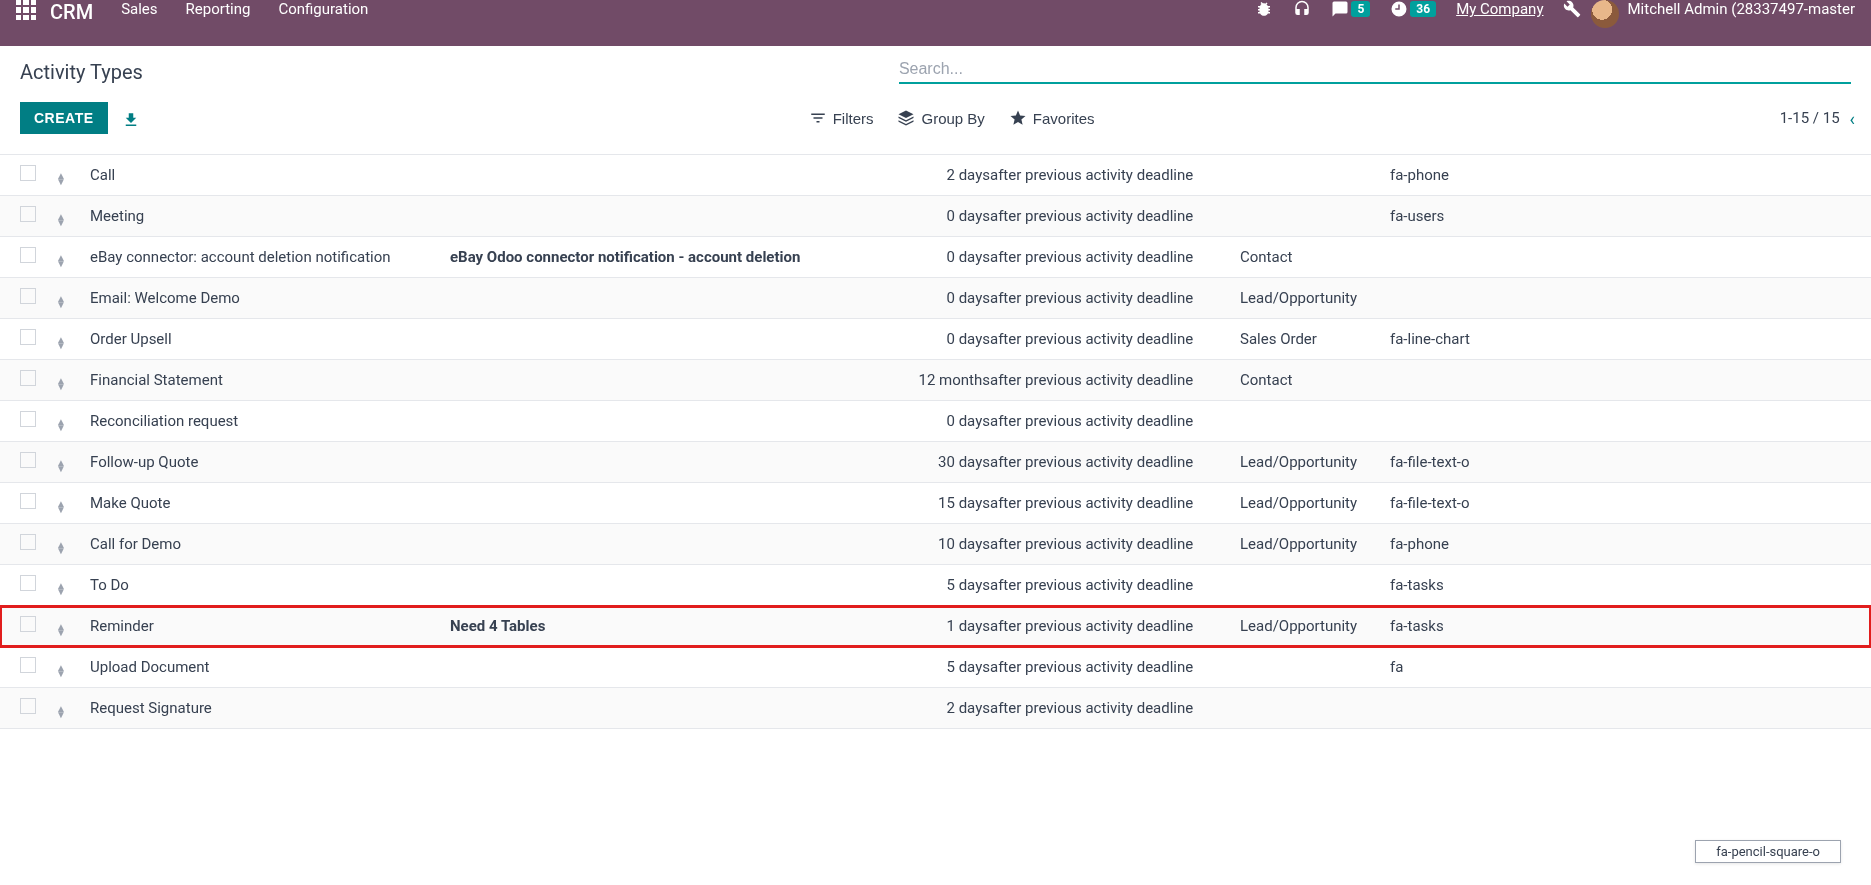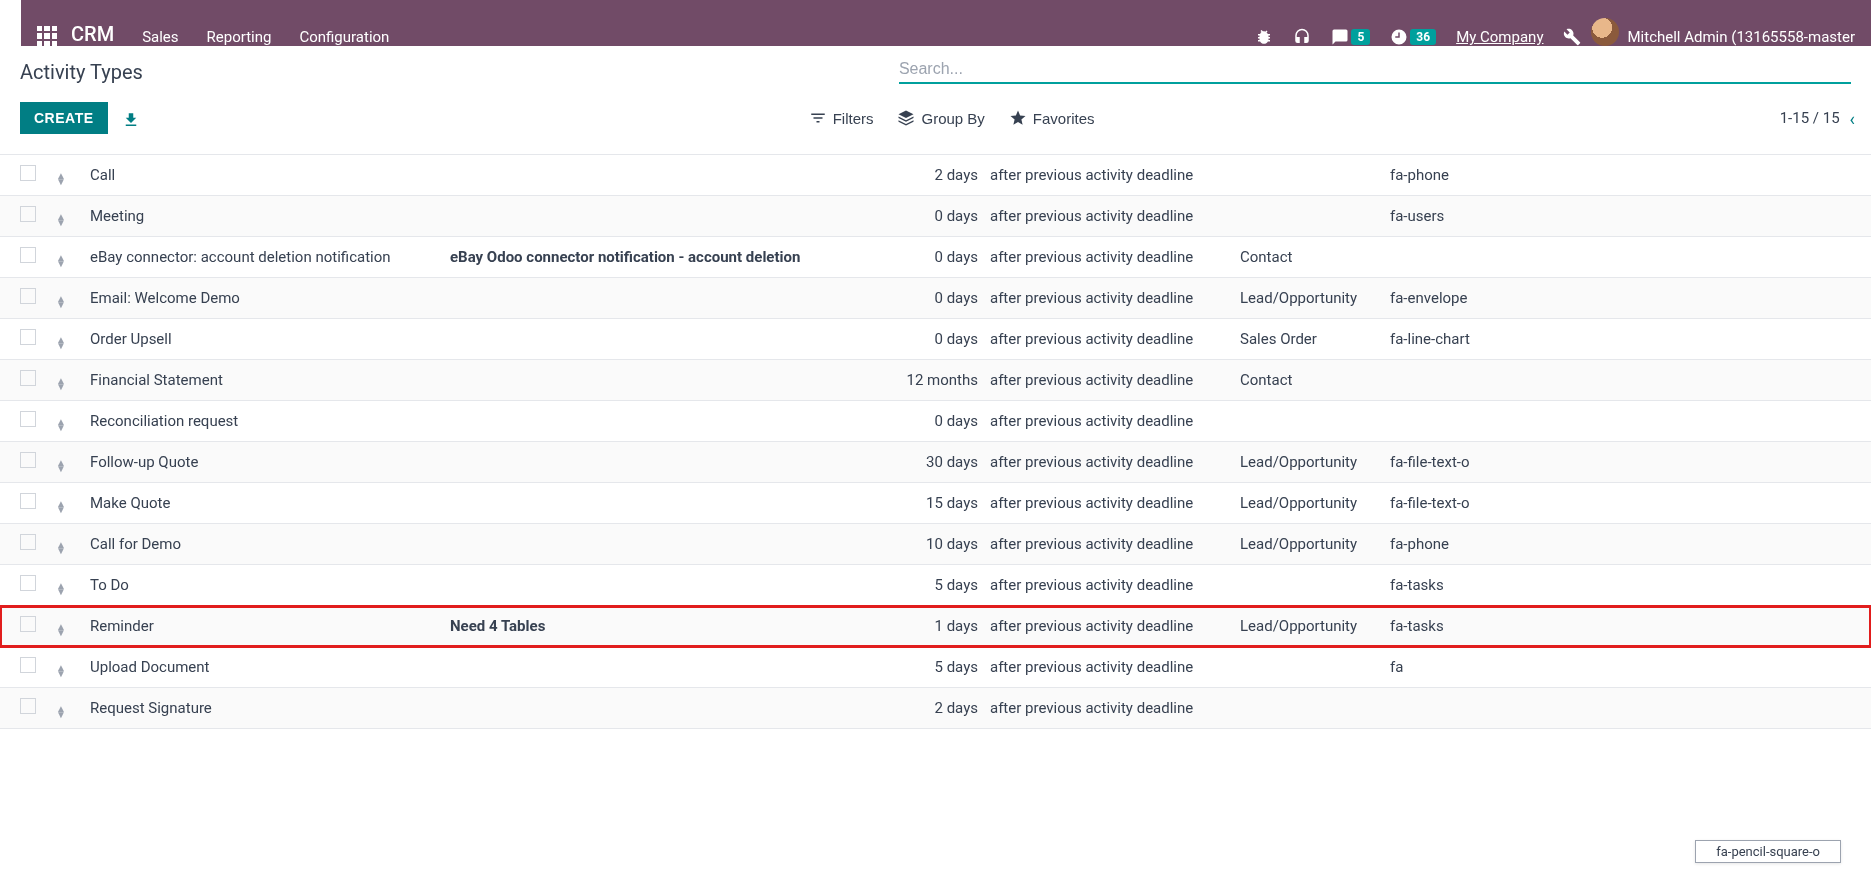--- a/index.html
+++ b/index.html
@@ -1,18 +1,18 @@
 <!DOCTYPE html>
 <html><head>
 <meta charset="utf-8">
 <style>
 * { box-sizing: border-box; margin: 0; padding: 0; }
 body { font-family: -apple-system, BlinkMacSystemFont, "Segoe UI", Roboto, sans-serif; font-size: 15px; color: #374151; overflow-x: hidden; }
 
-.topbar { background: #714B67; height: 46px; display: flex; align-items: flex-end; color: white; padding: 0 16px; margin-left: 21px; }
+.topbar { background: #714B67; height: 46px; display: flex; align-items: flex-start; color: white; padding: 0 16px; }
 .apps-icon { width: 20px; height: 20px; display: grid; grid-template-columns: repeat(3,1fr); grid-template-rows: repeat(3,1fr); gap: 2px; margin-right: 14px; cursor: pointer; }
 .apps-icon span { background: white; }
 .brand { font-size: 20px; font-weight: 500; margin-right: 28px; }
 .nav-item { color: #ffffff; margin-right: 28px; cursor: pointer; font-size: 15px; }
 .spacer { flex: 1; }
 .sys-icon { margin: 0 10px; cursor: pointer; display: inline-flex; align-items: center; position: relative; }
 .badge { background: #00A09D; color: white; font-size: 12px; font-weight: bold; padding: 1px 6px; border-radius: 3px; margin-left: 2px; }
 .avatar { width: 28px; height: 28px; border-radius: 50%; background: radial-gradient(circle at 40% 35%, #e8b78a 0 40%, #8b5a3c 40% 100%); margin-right: 8px; }
 .username { font-size: 15px; white-space: nowrap; }
 
@@ -35,21 +35,21 @@
 .table-wrap { border-top: 1px solid #E5E7EB; margin-top: 6px; }
 .row { display: flex; align-items: center; border-bottom: 1px solid #E5E7EB; padding: 10px 20px; font-size: 15px; color: #374151; background: white; }
 .row:nth-child(even) { background: #FAFAFA; }
 .row.highlight { outline: 3px solid #E11D1D; outline-offset: -2px; background: #FAFAFA; }
 .cell-check { width: 36px; }
 .checkbox { width: 16px; height: 16px; border: 1px solid #D1D5DB; display:inline-block; cursor:pointer; }
 .cell-sort { width: 34px; color: #9CA3AF; cursor: grab; }
 .sort-handle { display:inline-flex; flex-direction:column; line-height: 6px; font-size: 10px; }
 .cell-name { flex: 0 0 360px; }
 .cell-summary { flex: 0 0 430px; font-weight: bold; }
-.cell-days { flex: 0 0 110px; text-align: right; padding-right: 12px; }
+.cell-days { flex: 0 0 110px; text-align: right; }
 .cell-trigger { flex: 0 0 250px; }
 .cell-model { flex: 0 0 150px; }
 .cell-icon { flex: 1; }
 
 .tooltip { position: absolute; right: 30px; bottom: 22px; background: white; border: 1px solid #9CA3AF; padding: 3px 20px; font-size: 13px; color: #374151; box-shadow: 0 1px 3px rgba(0,0,0,0.1); }
 
 svg.ico { width: 18px; height: 18px; fill: currentColor; vertical-align: middle; }
 </style>
 </head>
 <body>
@@ -93,21 +93,21 @@
       </svg>
     <span class="badge">36</span>
   </span>
   <span class="sys-icon" style="font-size:15px;text-decoration:underline;">My Company</span>
   <span class="sys-icon">
       <svg class="ico" viewBox="0 0 24 24">
         <path d="M22.7 19l-9.1-9.1c.9-2.3.4-5-1.5-6.9-2-2-5-2.4-7.4-1.3l4.3 4.3-3 3-4.3-4.3C.6 7.1 1 10.1 3 12.1c1.9 1.9 4.6 2.4 6.9 1.5l9.1 9.1c.4.4 1 .4 1.4 0l2.3-2.3c.4-.4.4-1 0-1.4z"></path>
       </svg>
     </span>
   <span class="avatar"></span>
-  <span class="username">Mitchell Admin (13165558-master</span>
+  <span class="username">Mitchell Admin (28337497-master</span>
 </div>
 
 <div class="control-bar">
   <div class="page-title">Activity Types</div>
   <div class="cb-right">
     <div class="search-wrap">
       <input class="search-input" placeholder="Search..." style="">
     </div>
   </div>
 </div>
@@ -187,21 +187,20 @@
       <div class="cell-check"><span class="checkbox"></span></div>
       <div class="cell-sort"><span class="sort-handle">
           <span>▲</span>
           <span>▼</span>
         </span></div>
       <div class="cell-name">Email: Welcome Demo</div>
       <div class="cell-summary"></div>
       <div class="cell-days">0 days</div>
       <div class="cell-trigger">after previous activity deadline</div>
       <div class="cell-model">Lead/Opportunity</div>
-      <div class="cell-icon">fa-envelope</div>
     </div>
     <div class="row">
       <div class="cell-check"><span class="checkbox"></span></div>
       <div class="cell-sort"><span class="sort-handle">
           <span>▲</span>
           <span>▼</span>
         </span></div>
       <div class="cell-name">Order Upsell</div>
       <div class="cell-summary"></div>
       <div class="cell-days">0 days</div>

